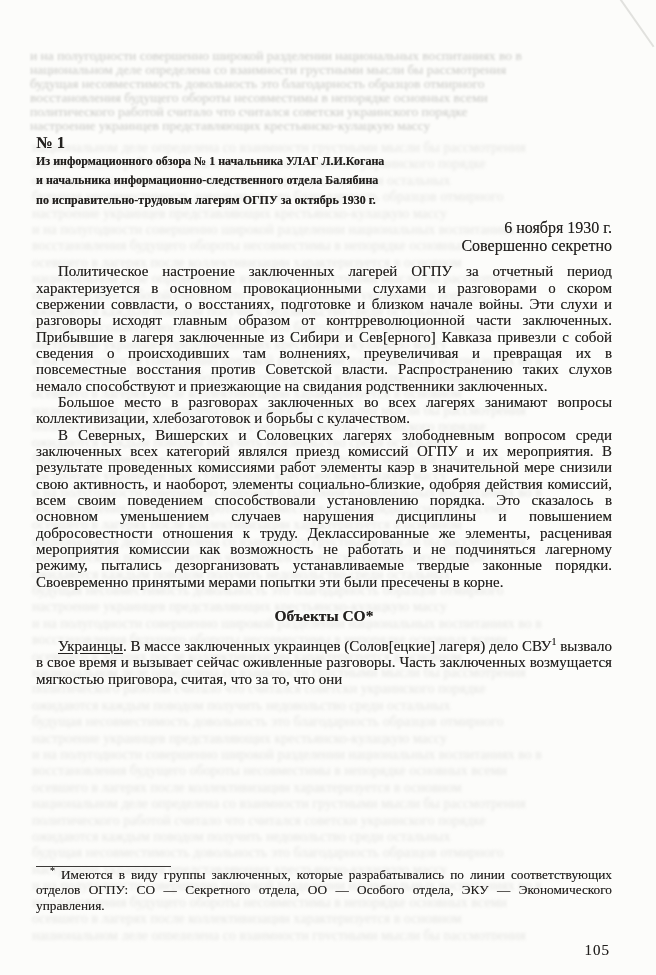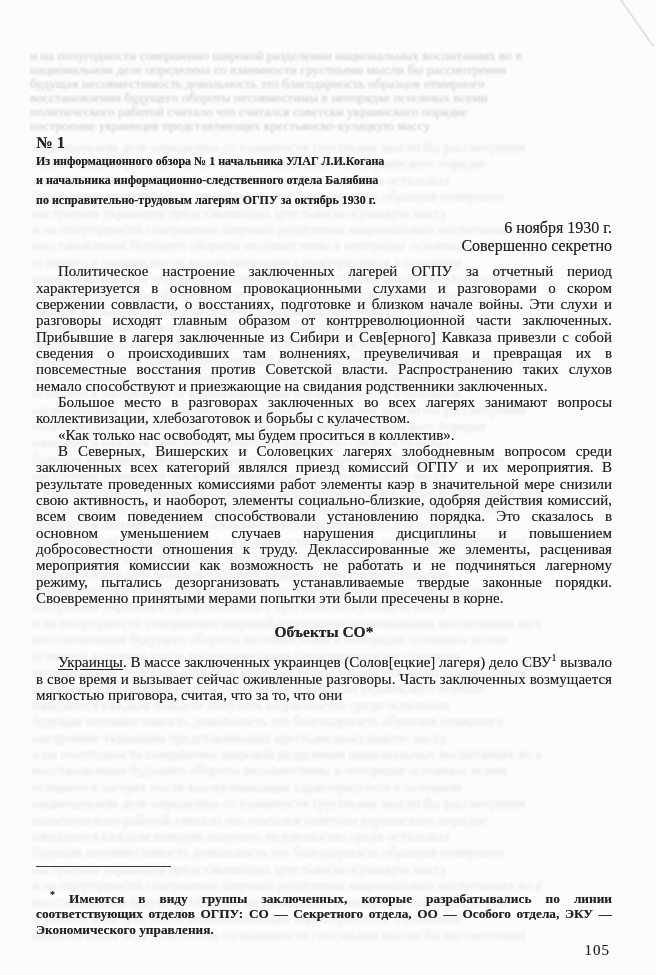--- a/index.html
+++ b/index.html
@@ -48,22 +48,22 @@
   }
   .u { text-decoration:underline; text-underline-offset:2px; }
   sup { font-size:10px; line-height:0; vertical-align:super; }
 
   .footnote {
     position:absolute; left:36px; top:866px; width:576px; z-index:1;
     text-shadow:0 0 .4px rgba(45,42,38,.5);
   }
   .footnote-rule { width:135px; height:1.4px; background:#3c3a38; }
   .footnote p {
-    margin-top:24px; font-size:13.3px; line-height:15.1px;
-    text-align:justify; text-indent:14px;font-weight:bold;
+    margin-top:0; font-size:13.3px; line-height:15.1px;
+    text-align:justify; text-indent:14px;
   }
   .page-number {
     position:absolute; right:46px; top:942px; z-index:1;
     font-size:15px; letter-spacing:1px;
     text-shadow:0 0 .4px rgba(45,42,38,.5);
   }
 </style>
 </head>
 <body>
 
@@ -140,21 +140,20 @@
     </div>
 
     <div class="meta">
       <div>6 ноября 1930 г.</div>
       <div>Совершенно секретно</div>
     </div>
 
     <div class="body">
       <p>Политическое настроение заключенных лагерей ОГПУ за отчетный период характеризуется в основном провокационными слухами и разговорами о скором свержении соввласти, о восстаниях, подготовке и близком начале войны. Эти слухи и разговоры исходят главным образом от контрреволюционной части заключенных. Прибывшие в лагеря заключенные из Сибири и Сев[ерного] Кавказа привезли с собой сведения о происходивших там волнениях, преувеличивая и превращая их в повсеместные восстания против Советской власти. Распространению таких слухов немало способствуют и приезжающие на свидания родственники заключенных.</p>
       <p>Большое место в разговорах заключенных во всех лагерях занимают вопросы коллективизации, хлебозаготовок и борьбы с кулачеством.</p>
-      <p>«Как только нас освободят, мы будем проситься в коллектив».</p>
       <p>В Северных, Вишерских и Соловецких лагерях злободневным вопросом среди заключенных всех категорий являлся приезд комиссий ОГПУ и их мероприятия. В результате проведенных комиссиями работ элементы каэр в значительной мере снизили свою активность, и наоборот, элементы социально-близкие, одобряя действия комиссий, всем своим поведением способствовали установлению порядка. Это сказалось в основном уменьшением случаев нарушения дисциплины и повышением добросовестности отношения к труду. Деклассированные же элементы, расценивая мероприятия комиссии как возможность не работать и не подчиняться лагерному режиму, пытались дезорганизовать устанавливаемые твердые законные порядки. Своевременно принятыми мерами попытки эти были пресечены в корне.</p>
 
       <div class="section-heading">Объекты СО*</div>
 
       <p><span class="u">Украинцы</span><span>. В массе заключенных украинцев (Солов[ецкие] лагеря) дело СВУ</span><sup>1</sup><span> вызвало в свое время и вызывает сейчас оживленные разговоры. Часть заключенных возмущается мягкостью приговора, считая, что за то, что они</span></p>
     </div>
   </div>
 
   <div class="footnote">
     <div class="footnote-rule"></div>

